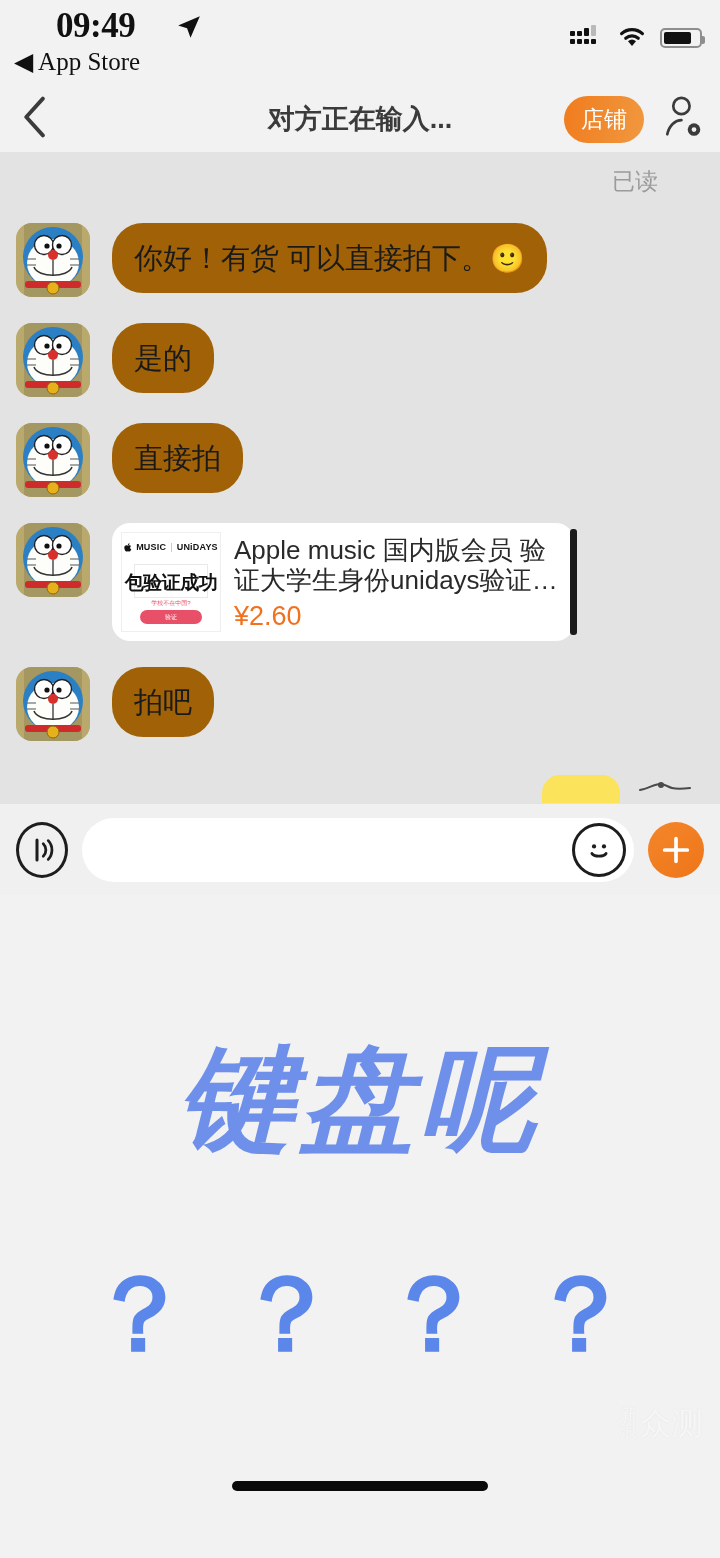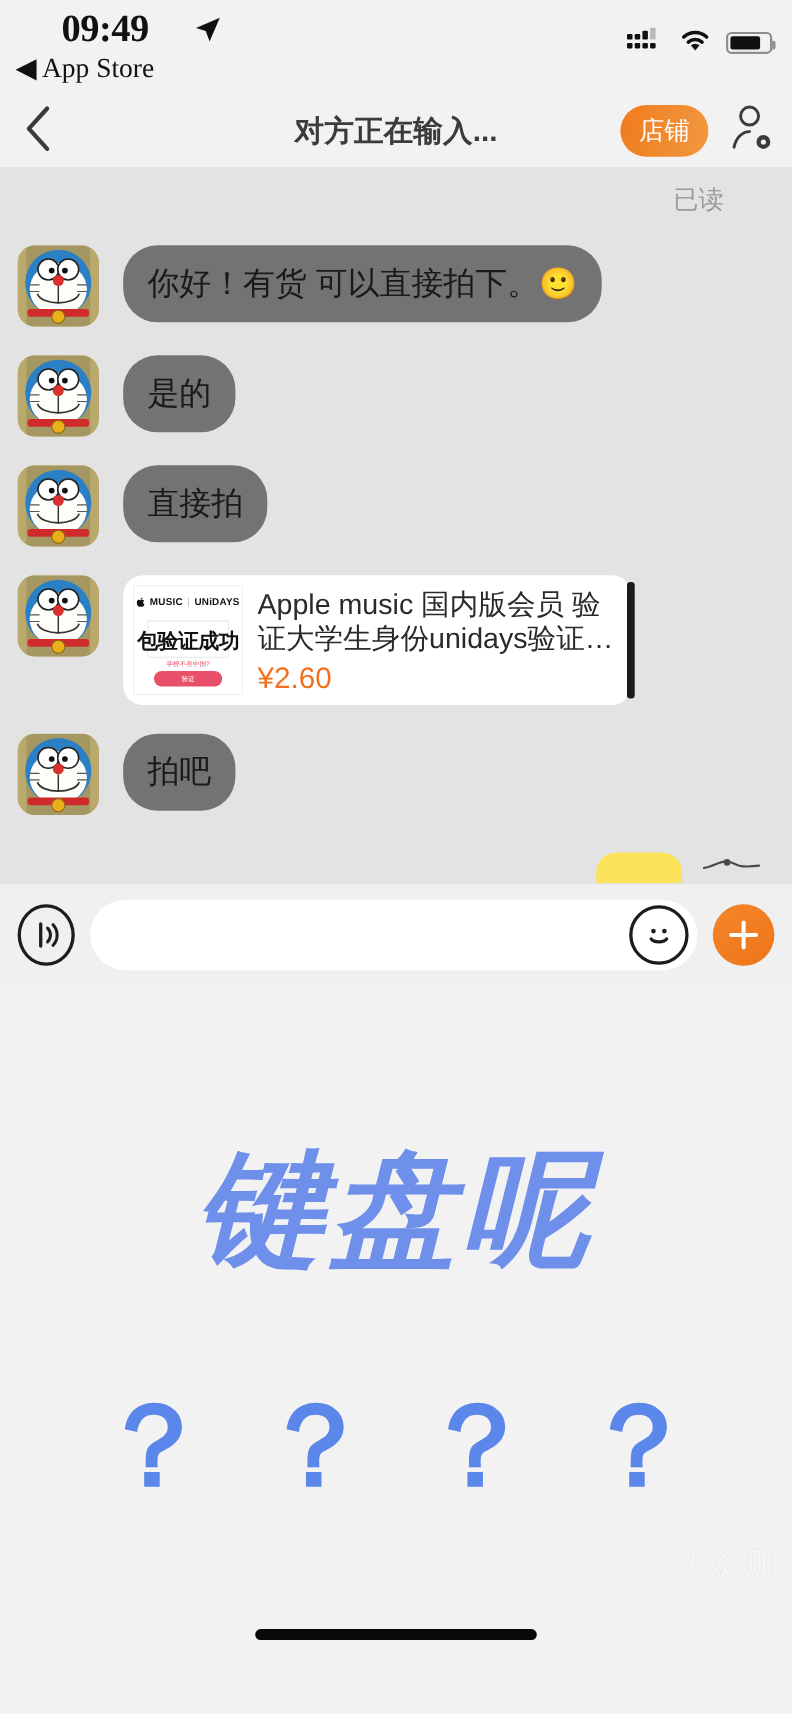--- a/index.html
+++ b/index.html
@@ -66,31 +66,31 @@
   .readmark {
     text-align:right; padding:14px 62px 0 0;
     font-size:23px; color:#9b9b9b;
   }
   .msg { display:flex; align-items:flex-start; padding:0 0 0 16px; margin-top:26px; }
   .avatar {
     width:74px; height:74px; border-radius:16px; flex:0 0 74px;
     overflow:hidden; background:#cdbf8f; position:relative;
   }
   .bubble {
-    background:#737373; border-radius:31px;
+    background:#a16207; border-radius:31px;
     margin-left:22px; padding:17px 22px;
     font-size:29px; color:#1a1a1a; line-height:1.25;
     max-width:470px;
   }
   .bubble .emo { font-size:28px; }
 
   
   .card {
     margin-left:22px; background:#fff; border-radius:18px;
-    width:462px; height:118px; display:flex; align-items:center;
+    width:462px; height:118px; display:flex; align-items:flex-end;
     padding:9px; position:relative; overflow:visible;
   }
   .card::after{
     content:""; position:absolute; right:-3px; top:6px; width:7px; bottom:6px;
     background:#1b1b1b; border-radius:3px;
   }
   .card-thumb {
     width:100px; height:100px; flex:0 0 100px; background:#fff;
     border:1px solid #efefef; position:relative; overflow:hidden;
   }

